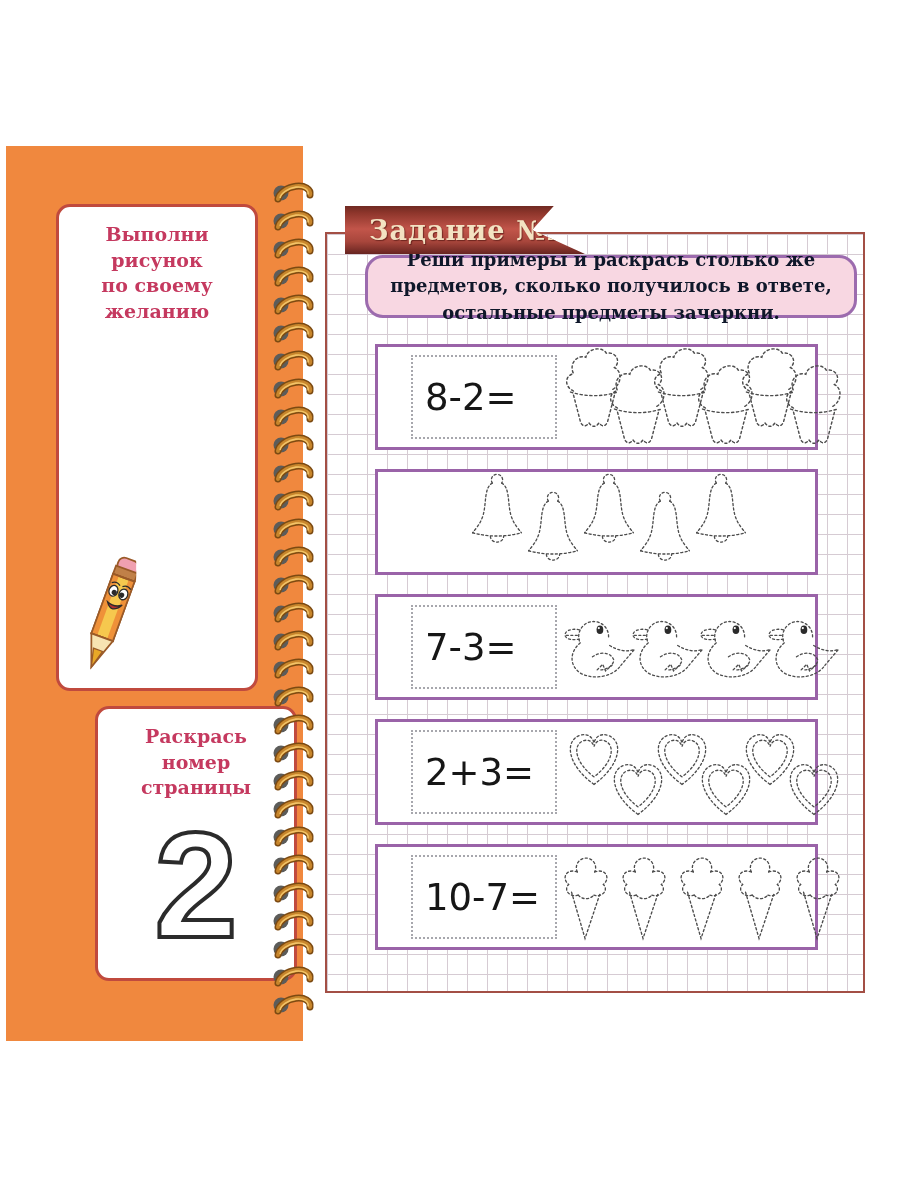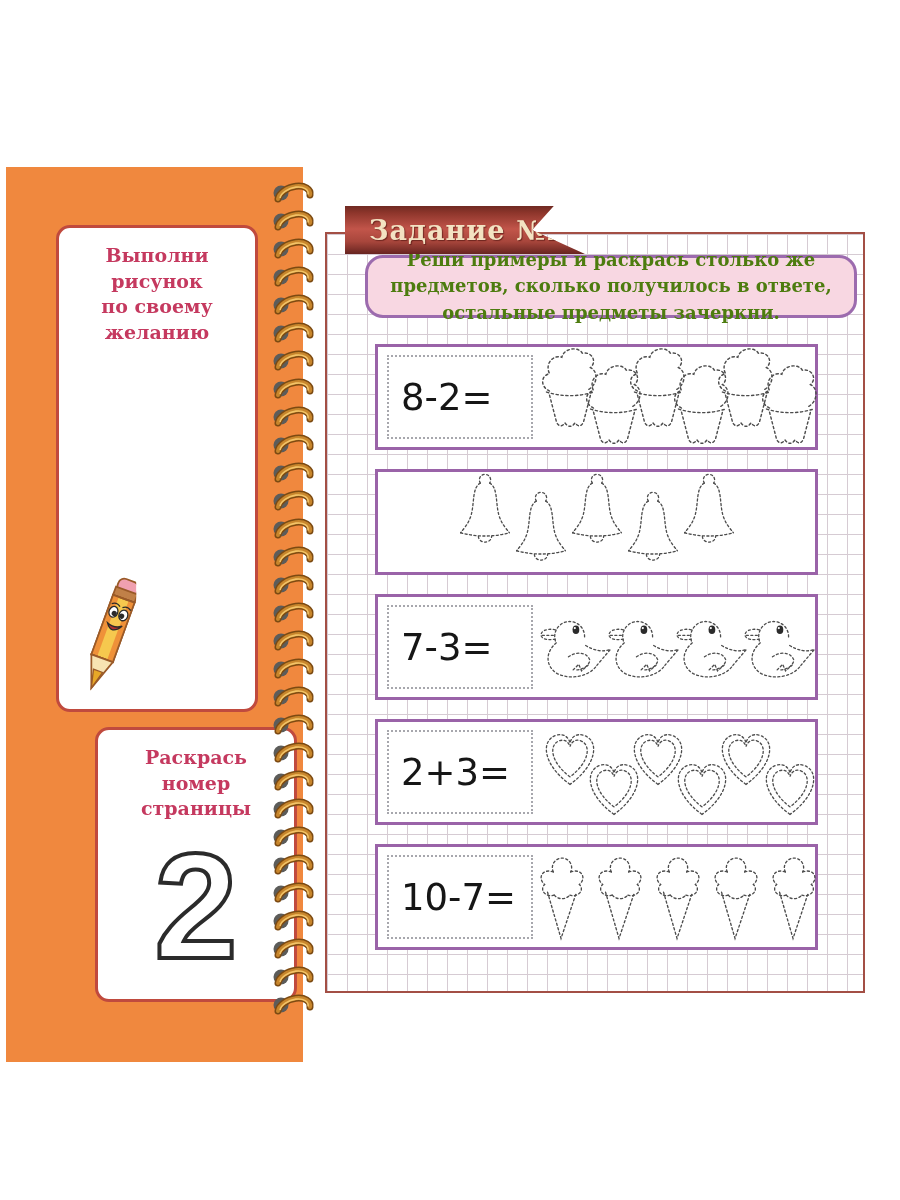--- a/index.html
+++ b/index.html
@@ -1,21 +1,21 @@
 <!DOCTYPE html>
 <html><head>
 <meta charset="utf-8">
 <style>
   html,body{margin:0;padding:0;}
   body{width:900px;height:1200px;background:#ffffff;font-family:"DejaVu Serif",serif;position:relative;overflow:hidden;}
 
   .stage{position:absolute;inset:0;}
 
   
-  .orange-panel{position:absolute;left:6px;top:167px;width:297px;height:895px;background:#f0883e;}
+  .orange-panel{position:absolute;left:6px;top:146px;width:297px;height:895px;background:#f0883e;}
   .white-box{position:absolute;left:50px;width:202px;background:#fff;border:3px solid #c04a3e;border-radius:14px;box-sizing:border-box;}
   .box-draw{top:58px;height:487px;}
   .box-page{top:560px;height:275px;margin-left:39px;}
   .box-title{margin-top:15px;text-align:center;font-weight:bold;font-size:19px;line-height:1.35;color:#c5395f;padding:0 6px;white-space:pre-line;}
   .pencil-wrap{position:absolute;left:10px;bottom:6px;width:78px;height:132px;}
   .page-number{text-align:center;font-family:"Liberation Sans",sans-serif;font-weight:bold;font-size:150px;line-height:1.05;color:#ffffff;-webkit-text-stroke:4px #2b2b2b;margin-top:6px;}
 
   
   .coil-stack{position:absolute;left:271px;top:180px;display:flex;flex-direction:column;gap:4px;z-index:6;}
   .coil{width:44px;height:24px;}
@@ -27,24 +27,24 @@
 
   .banner{position:absolute;left:345px;top:206px;width:240px;height:48px;z-index:7;
           clip-path:polygon(0 0,87% 0,78% 50%,100% 100%,0 100%);
           background:linear-gradient(180deg,#6f2a22 0%,#8d352b 14%,#c2554a 48%,#a8463c 74%,#672420 100%);
           display:flex;align-items:center;}
   .banner span{color:#f3e3c3;font-size:27px;font-weight:bold;letter-spacing:1px;margin-left:24px;text-shadow:1px 1px 1px rgba(60,10,5,.55);}
 
   .instruction{position:absolute;left:38px;top:21px;width:492px;height:63px;box-sizing:border-box;
                border:3px solid #9c6bae;border-radius:18px;background:#f8d7e2;
                display:flex;align-items:center;justify-content:center;text-align:center;
-               font-weight:bold;font-size:18px;line-height:1.45;color:#4d7c0f;padding:0 16px;}
+               font-weight:bold;font-size:18px;line-height:1.45;color:#0f172a;padding:0 16px;}
 
   .rows{position:absolute;left:48px;top:110px;}
-  .exercise-row{width:443px;height:106px;border:3px solid #9a63a8;background:#fff;margin-bottom:19px;display:flex;box-sizing:border-box;}
+  .exercise-row{width:443px;height:106px;border:3px solid #9a63a8;background:#fff;margin-bottom:19px;display:flex;box-sizing:border-box;padding-left:24px;}
   .eq-box{margin:8px 0 8px 9px;width:146px;border:2px dotted #a7a7ad;display:flex;align-items:center;padding-left:12px;box-sizing:border-box;flex:0 0 auto;}
   .eq{font-family:"DejaVu Sans",sans-serif;font-size:37px;color:#161616;}
   .objects{flex:1;display:flex;align-items:center;justify-content:center;overflow:visible;}
   .obj{flex:0 0 auto;}
 
   .obj.cupcake{width:74px;height:90px;}
   .row-cupcake .obj+.obj{margin-left:-30px;}
   .row-cupcake .obj:nth-child(odd){transform:translateY(-8px);}
   .row-cupcake .obj:nth-child(even){transform:translateY(9px);}
 

